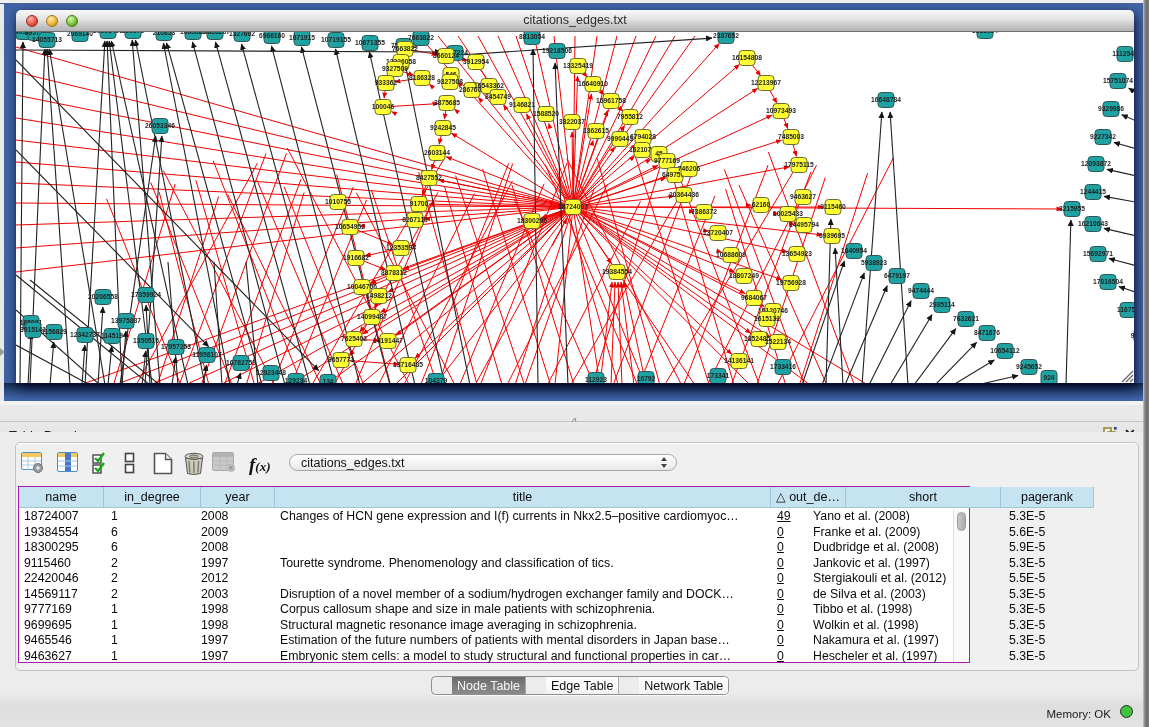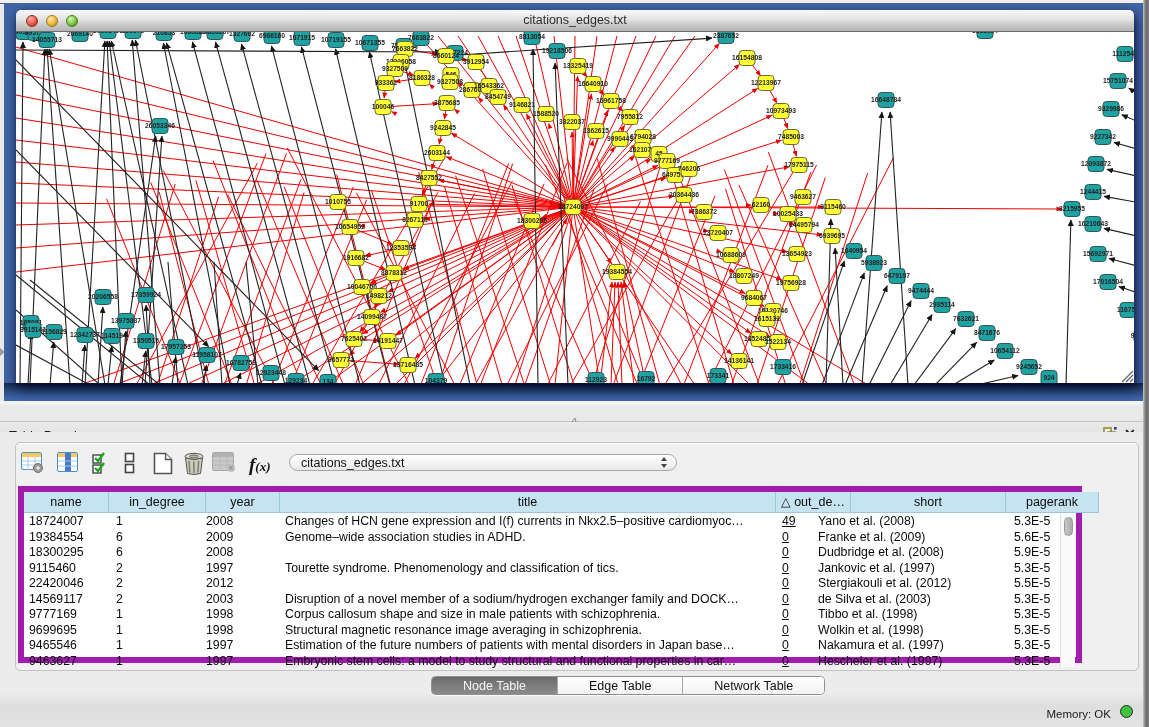--- a/index.html
+++ b/index.html
@@ -52,41 +52,41 @@
   background:linear-gradient(#ffffff,#f2f2f2 60%,#e8e8e8); border:1px solid #a6a6a6;
   border-radius:9px; }
 #dropdown .dt { position:absolute; left:11px; top:1px; font-size:12.5px; color:#111; }
 #dropdown .uar { position:absolute; right:9px; top:2px; width:0; height:0;
   border-left:3.5px solid transparent; border-right:3.5px solid transparent;
   border-bottom:4.5px solid #444; }
 #dropdown .dar { position:absolute; right:9px; bottom:2px; width:0; height:0;
   border-left:3.5px solid transparent; border-right:3.5px solid transparent;
   border-top:4.5px solid #444; }
 
-#tablewrap { position:absolute; left:2px; top:43px; width:1064px; height:177px;
-  background:#fff; border:6px solid #a21caf; }
+#tablewrap { position:absolute; left:2px; top:43px; width:952px; height:177px;
+  background:#fff; border:1px solid #a21caf; }
 #thead { position:absolute; left:0; top:0; height:21px; width:1075px; }
 .th { position:absolute; top:0; height:21px; background:#c6e3f1;
   border-right:1px solid #9fc6d8; border-bottom:1px solid #9fc6d8;
   font-size:12.5px; color:#0c0c0c; text-align:center; line-height:20px; }
 #tbody { position:absolute; left:0; top:22px; width:1075px; }
 .tr { position:relative; height:15.5px; }
 .c { position:absolute; top:0; font-size:12.3px; color:#0a0a0a; white-space:nowrap; line-height:15.5px; }
 .c1 { left:5px; } .c2 { left:92px; } .c3 { left:182px; } .c4 { left:261px; }
 .c5 { left:758px;text-decoration:underline; } .c6 { left:794px; width:152px; } .c7 { left:990px; }
 #vscroll { position:absolute; right:1px; top:22px; width:15px; height:153px;
   background:#fafafa; border-left:1px solid #e0e0e0; }
 #vscroll .thumb { position:absolute; left:2.5px; top:3px; width:9px; height:19px;
   background:linear-gradient(90deg,#c8c8c8,#ababab); border-radius:5px; border:0.5px solid #9a9a9a; }
 
 #tabs { position:absolute; left:415px; top:233px; height:19px; display:flex;
   border:1px solid #8f8f8f; border-radius:4.5px; overflow:hidden;
   box-shadow:0 1px 0 rgba(255,255,255,0.8); }
-.tab { height:19px; line-height:18px; font-size:12.5px; padding:0 31px;
-  background:linear-gradient(#ffffff,#f1f1f1); color:#111; border-right:1px solid #a8a8a8; }
+.tab { height:19px; line-height:18px; font-size:12.5px; padding:0 5px;
+  background:linear-gradient(#ffffff,#f1f1f1); color:#111; border-right:1px solid #a8a8a8;margin-left:20px; }
 .tab.sel { background:linear-gradient(#6a6a6a,#7e7e7e 50%,#8f8f8f); color:#f4f4f4; }
 .tab:last-child { border-right:none; }
 
 #memrow { position:absolute; right:32px; top:276px; font-size:11.5px; color:#1a1a1a; }
 #memdot { position:absolute; right:10px; top:273px; width:13px; height:13px;
   border-radius:50%; background:#3ec43e; border:1.5px solid #2a2a2a; }
 
 #rightstrip { left:1143px; top:0; width:6px; height:727px;
   background:linear-gradient(90deg,#c8c8c8,#8a8a8a 30%,#6e6e6e 55%,#7c7c7c); }
 
@@ -766,21 +766,20 @@
               <div class="c c3">2008</div>
               <div class="c c4">Changes of HCN gene expression and I(f) currents in Nkx2.5–positive cardiomyoc…</div>
               <div class="c c5">49</div>
               <div class="c c6">Yano et al. (2008)</div>
               <div class="c c7">5.3E-5</div>
             </div>
 <div class="tr">
               <div class="c c1">19384554</div>
               <div class="c c2">6</div>
               <div class="c c3">2009</div>
-              <div class="c c4">Genome–wide association studies in ADHD.</div>
               <div class="c c5">0</div>
               <div class="c c6">Franke et al. (2009)</div>
               <div class="c c7">5.6E-5</div>
             </div>
 <div class="tr">
               <div class="c c1">18300295</div>
               <div class="c c2">6</div>
               <div class="c c3">2008</div>
               <div class="c c5">0</div>
               <div class="c c6">Dudbridge et al. (2008)</div>

